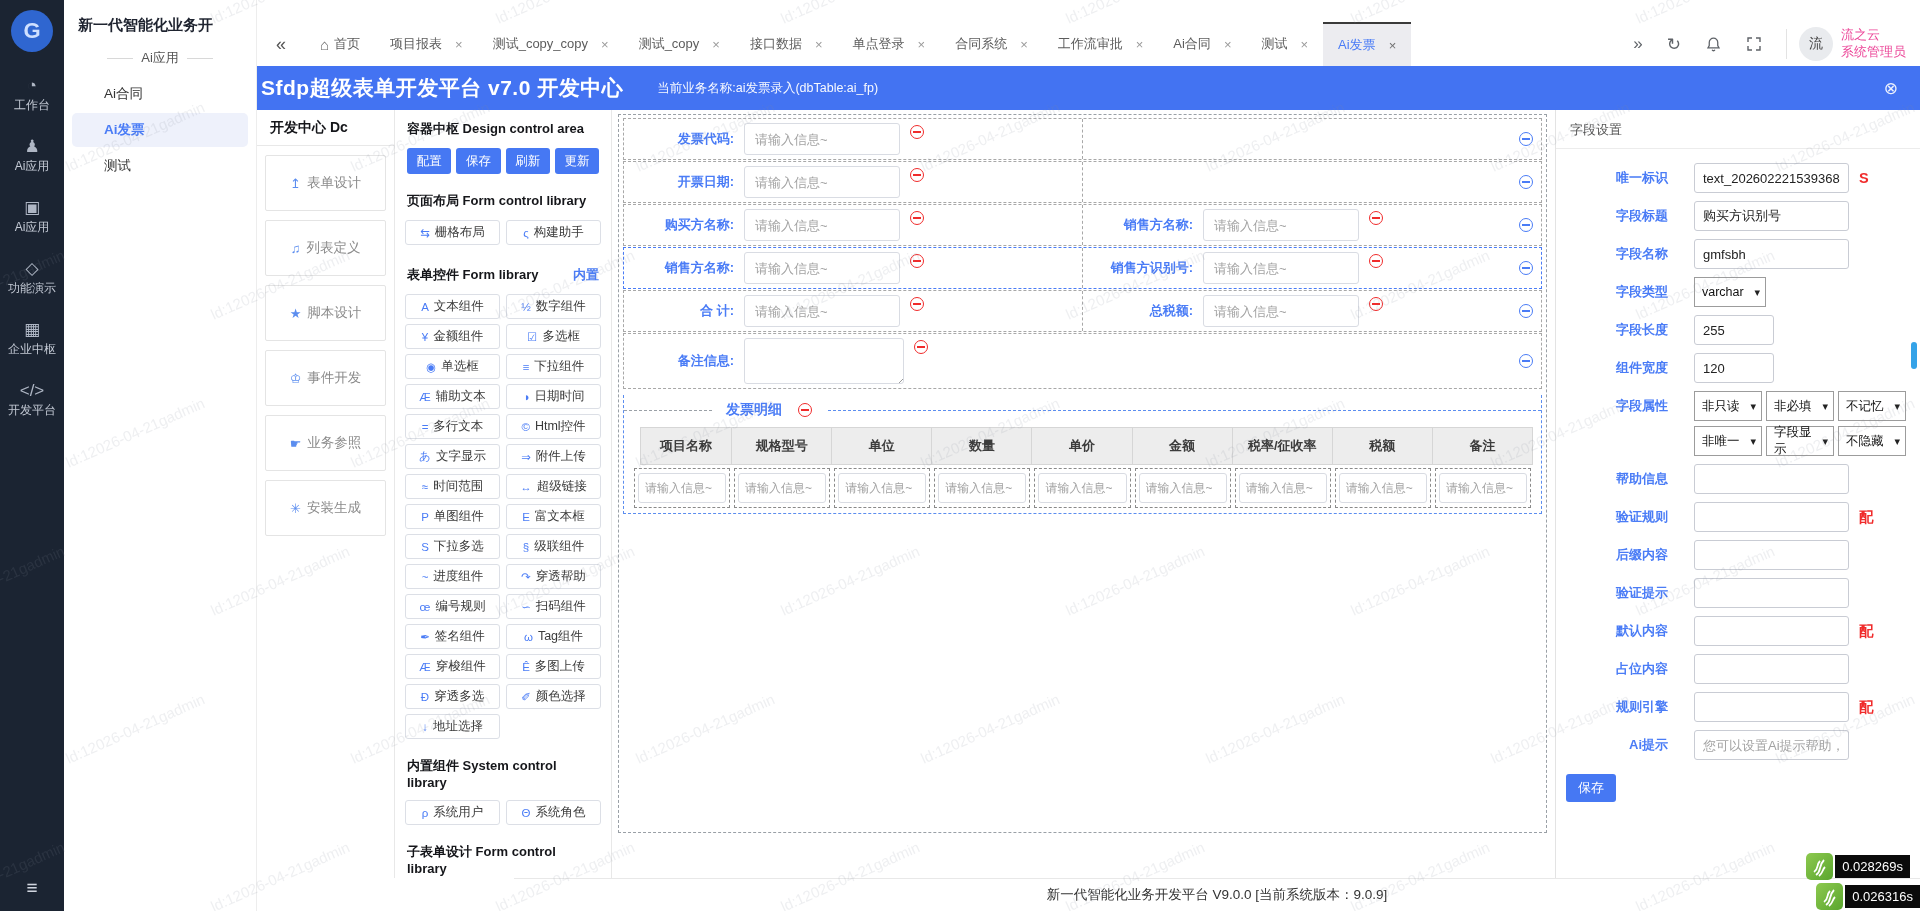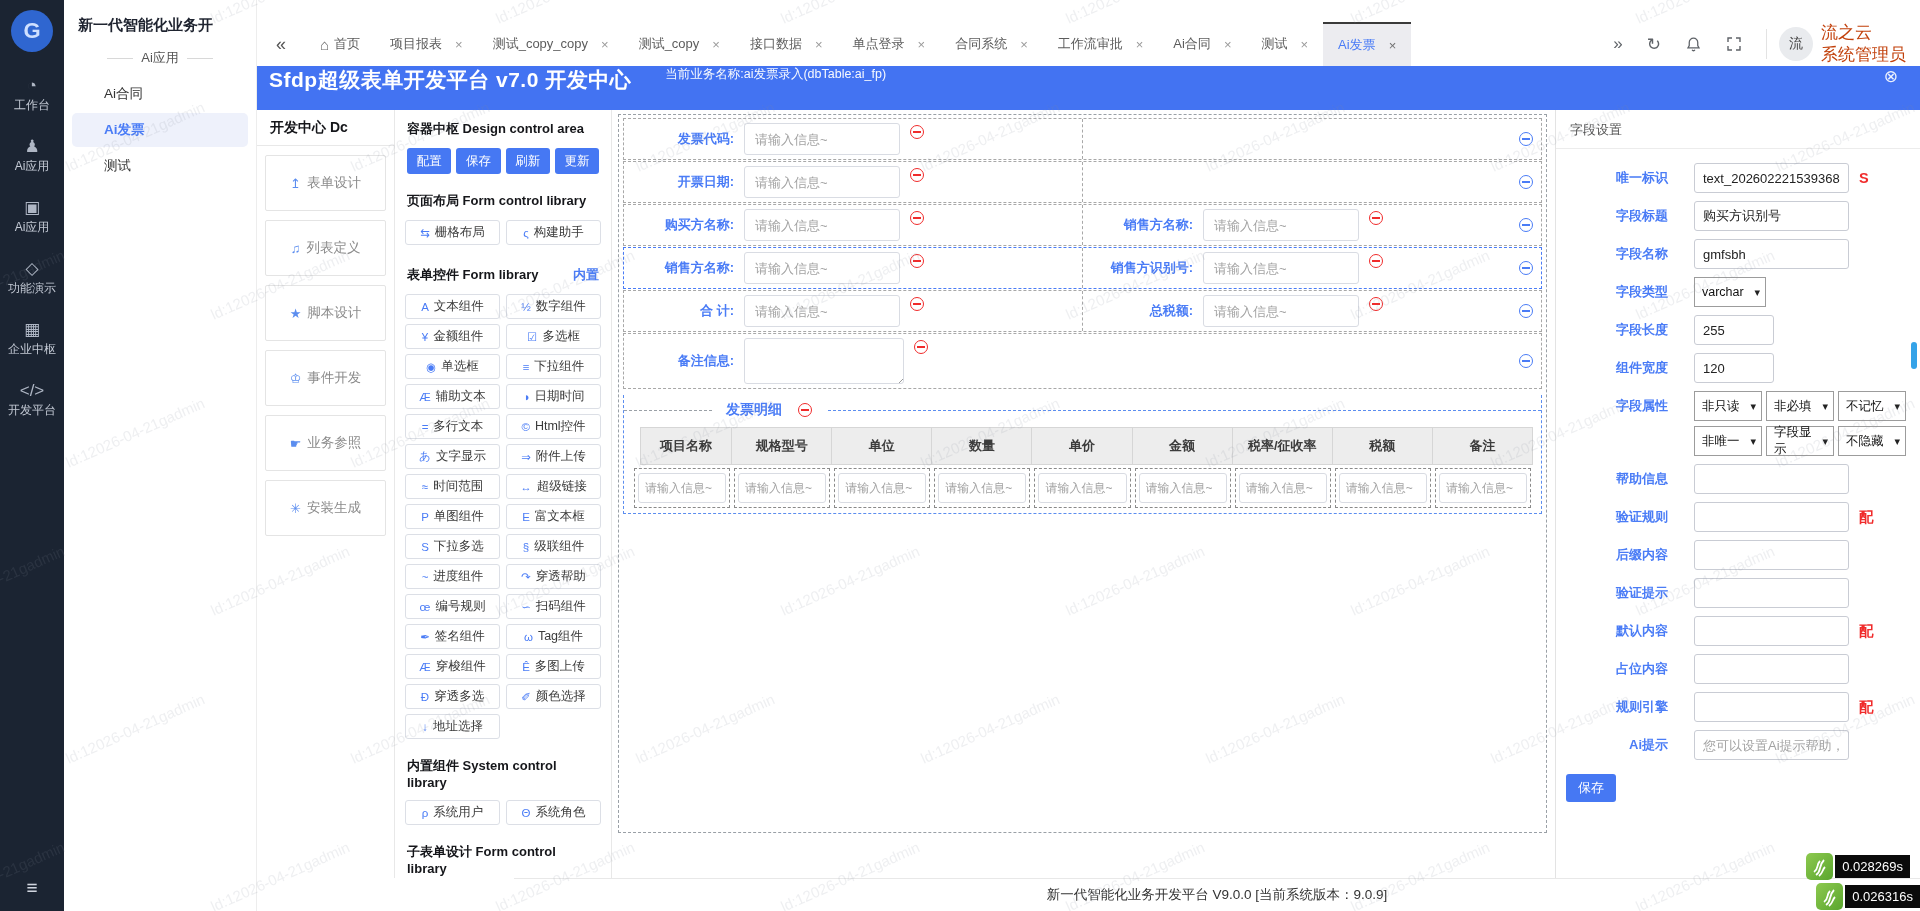--- a/index.html
+++ b/index.html
@@ -37,24 +37,24 @@
   .tabs { display:flex; height:44px; align-items:stretch; }
   .tab { display:flex; align-items:center; padding:0 15px; font-size:13px; color:#5c5c5c; cursor:pointer; white-space:nowrap; }
   .tab .ticon { margin-right:5px; font-size:15px; color:#666; }
   .tab .x { margin-left:13px; color:#9a9a9a; font-size:13px; }
   .tab.active { background:#ececf0; border-top:2px solid #3a3a3a; color:#4a7cf6; }
   .tab.active .x { color:#707070; }
   .tab-actions { margin-left:auto; display:flex; align-items:center; height:44px; padding-right:14px; }
   .act-ic { margin:0 12px; color:#5f6368; font-size:17px; cursor:pointer; display:flex; align-items:center; }
   .act-divider { width:1px; height:30px; background:#e3e3e3; margin:0 12px; }
   .avatar { width:34px; height:34px; border-radius:50%; background:#e9ebee; color:#444; font-size:14px; display:flex; align-items:center; justify-content:center; cursor:pointer; }
-  .user-meta { margin-left:8px; font-size:17px; color:#c2410c; line-height:1.3; white-space:nowrap; }
-
-  
-  .devheader { height:44px; background:#4373f2; color:#fff; display:flex; padding:0 12px; position:relative; }
+  .user-meta { margin-left:8px; font-size:13px; color:#ec4899; line-height:1.3; white-space:nowrap; }
+
+  
+  .devheader { height:44px; background:#4373f2; color:#fff; display:flex; align-items:center; padding:0 4px; position:relative; }
   .devheader .t1 { font-size:21px; font-weight:bold; letter-spacing:0.5px; }
   .devheader .t2 { font-size:12.5px; margin-left:34px; opacity:0.96; }
   .devheader .close { position:absolute; right:22px; font-size:17px; opacity:0.9; cursor:pointer; }
 
   
   .content { display:flex; height:768px; }
 
   
   .devcenter { width:138px; border-right:1px solid #e8e8e8; background:#fff; overflow:hidden; }
   .devcenter-h { font-size:14px; font-weight:bold; color:#15161a; padding:9px 0 8px 13px; border-bottom:1px solid #e8e8e8; }

